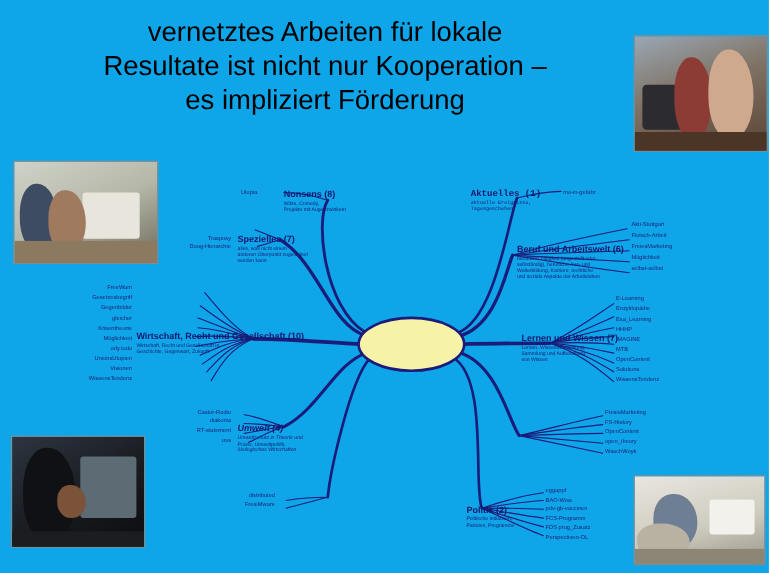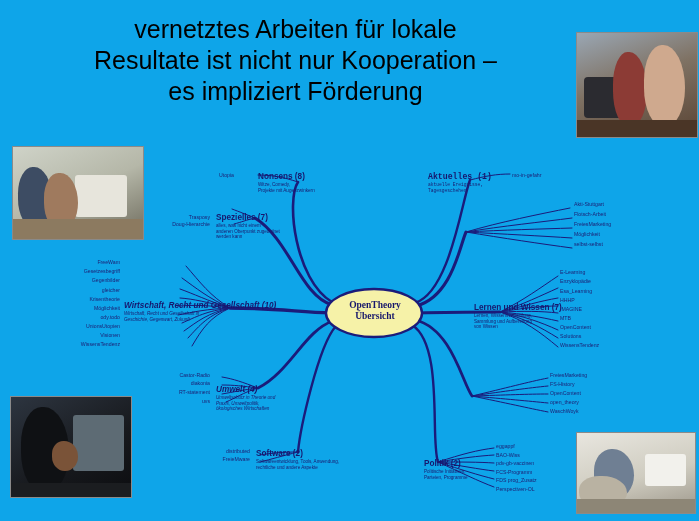--- a/index.html
+++ b/index.html
@@ -278,40 +278,38 @@
       <path d="M438,462 C462,454 478,450 494,448" stroke-width="1"></path>
       <path d="M438,462 C462,458 478,456 494,455" stroke-width="1"></path>
       <path d="M438,462 C462,462 478,462 494,463" stroke-width="1"></path>
       <path d="M438,462 C462,466 478,469 494,471" stroke-width="1"></path>
       <path d="M438,462 C462,470 478,475 494,479" stroke-width="1"></path>
       <path d="M438,462 C462,473 478,481 494,487" stroke-width="1"></path>
     </g>
     <ellipse cx="374" cy="313" rx="48" ry="24" fill="#f6f2a8" stroke="#1b1b7a" stroke-width="2.4"></ellipse>
   </svg>
 
-  <div id="center-label">OpenTheory
-Übersicht</div>
 
   <div class="node" style="left:258px; top:172px;">
     <div class="branch-title">Nonsens (8)</div>
     <div class="branch-desc" style="margin-top:1px;">Witze, Comedy,
 Projekte mit Augenzwinkern</div>
   </div>
   <div class="node leaf left" style="left:196px; top:172px; width:38px;">Utopia</div>
 
   <div class="node" style="left:216px; top:213px;">
     <div class="branch-title">Spezielles (7)</div>
     <div class="branch-desc" style="margin-top:1px;">alles, was nicht einem
 anderen Oberpunkt zugeordnet
 werden kann</div>
   </div>
   <div class="node leaf left" style="left:160px; top:214px; width:50px;">Trasposy</div>
   <div class="node leaf left" style="left:152px; top:221px; width:58px;">Doug-Hierarchie</div>
 
-  <div class="node" style="left:124px; top:301px;font-style:italic;">
+  <div class="node" style="left:124px; top:301px;">
     <div class="branch-title">Wirtschaft, Recht und Gesellschaft (10)</div>
     <div class="branch-desc" style="margin-top:1px;">Wirtschaft, Recht und Gesellschaft in
 Geschichte, Gegenwart, Zukunft</div>
   </div>
   <div class="node leaf left" style="left:56px; top:259px; width:64px;">FreeWam</div>
   <div class="node leaf left" style="left:44px; top:268px; width:76px;">Gesetzesbegriff</div>
   <div class="node leaf left" style="left:50px; top:277px; width:70px;">Gegenbilder</div>
   <div class="node leaf left" style="left:58px; top:287px; width:62px;">gleicher</div>
   <div class="node leaf left" style="left:48px; top:296px; width:72px;">Krisentheorie</div>
   <div class="node leaf left" style="left:52px; top:305px; width:68px;">Möglichkeit</div>
@@ -324,35 +322,37 @@
     <div class="branch-title">Umwelt (4)</div>
     <div class="branch-desc" style="margin-top:1px;">Umweltschutz in Theorie und
 Praxis, Umweltpolitik,
 ökologisches Wirtschaften</div>
   </div>
   <div class="node leaf left" style="left:148px; top:372px; width:62px;">Castor-Radio</div>
   <div class="node leaf left" style="left:154px; top:380px; width:56px;">diakonia</div>
   <div class="node leaf left" style="left:146px; top:389px; width:64px;">RT-statement</div>
   <div class="node leaf left" style="left:164px; top:398px; width:46px;">uvs</div>
 
-  <div class="node" style="left:256px; top:449px;">
-    <div class="branch-title">Software (2)</div>
-    <div class="branch-desc" style="margin-top:1px;">Softwareentwicklung, Tools, Anwendung,
-rechtliche und andere Aspekte</div>
-  </div>
   <div class="node leaf left" style="left:192px; top:448px; width:58px;">distributed</div>
   <div class="node leaf left" style="left:190px; top:456px; width:60px;">FreieMware</div>
 
   <div class="node" style="left:428px; top:172px;font-family:Liberation Mono, monospace;">
     <div class="branch-title">Aktuelles (1)</div>
     <div class="branch-desc" style="margin-top:1px;">aktuelle Ereignisse,
 Tagesgeschehen</div>
   </div>
   <div class="node leaf right" style="left:512px; top:172px; width:60px;">mo-in-gefahr</div>
 
+  <div class="node" style="left:470px; top:222px;">
+    <div class="branch-title">Beruf und Arbeitswelt (6)</div>
+    <div class="branch-desc" style="margin-top:1px;">berufliche Tätigkeit (angestellt oder
+selbständig), berufliche Aus- und
+Weiterbildung, Karriere, rechtliche
+und soziale Aspekte der Arbeitsleben</div>
+  </div>
   <div class="node leaf right" style="left:574px; top:201px; width:60px;">Akti-Stuttgart</div>
   <div class="node leaf right" style="left:574px; top:211px; width:60px;">Flotsch-Arbeit</div>
   <div class="node leaf right" style="left:574px; top:221px; width:64px;">FreiesMarketing</div>
   <div class="node leaf right" style="left:574px; top:231px; width:60px;">Möglichkeit</div>
   <div class="node leaf right" style="left:574px; top:241px; width:62px;">selbst-selbst</div>
 
   <div class="node" style="left:474px; top:303px;">
     <div class="branch-title">Lernen und Wissen (7)</div>
     <div class="branch-desc" style="margin-top:1px;">Lernen, Wissensvermittlung,
 Sammlung und Aufbereitung

